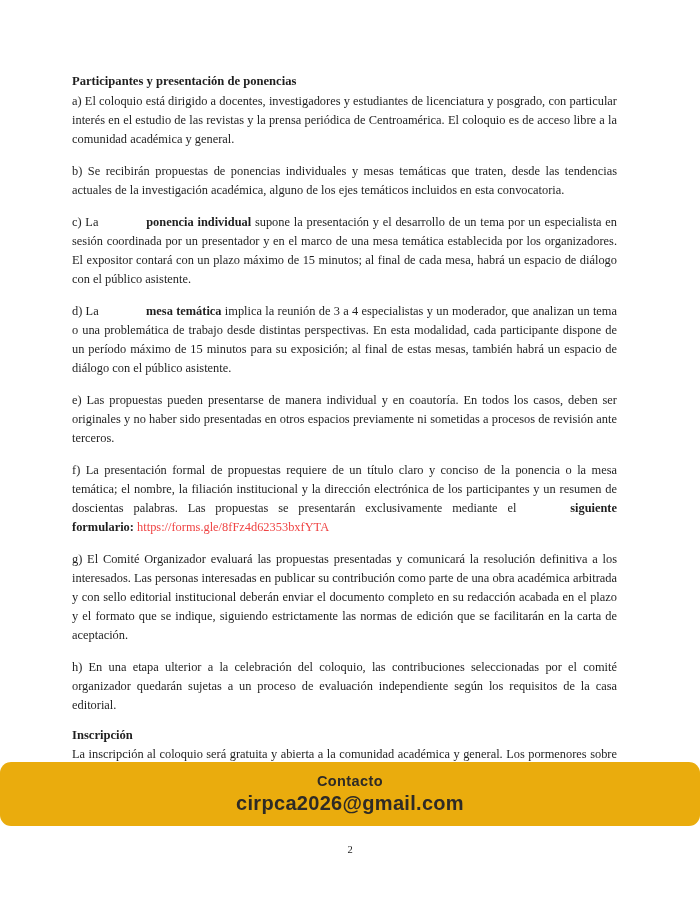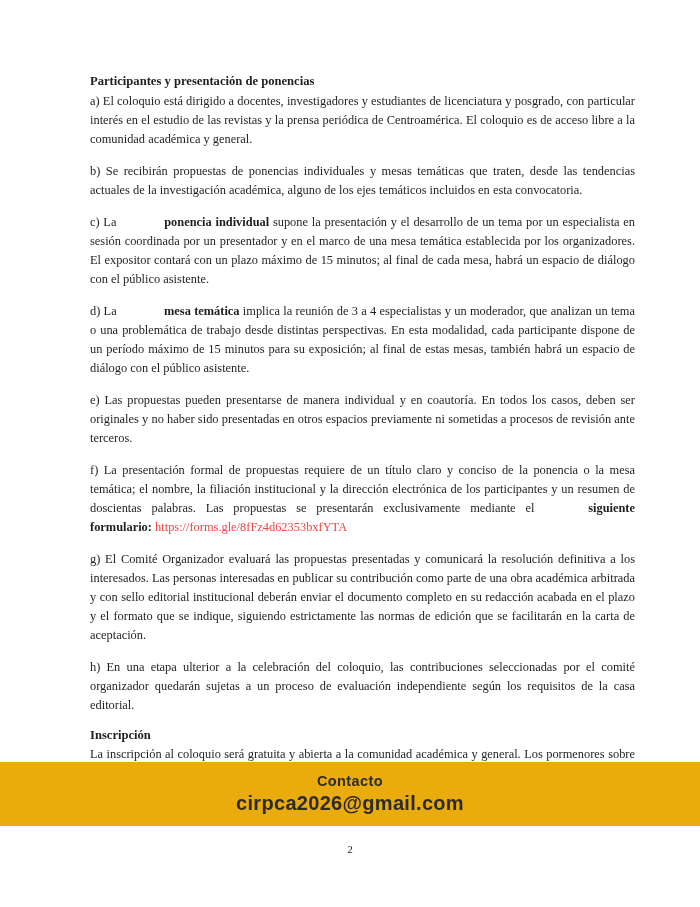--- a/index.html
+++ b/index.html
@@ -11,21 +11,21 @@
     position: relative;
     width: 700px;
     height: 907px;
     background: #ffffff;
     overflow: hidden;
     font-family: "Liberation Serif", serif;
     color: #1f1f1f;
   }
   .doc-body {
     position: absolute;
-    left: 90px;
+    left: 72px;
     top: 74px;
     width: 545px;
   }
   .doc-heading {
     font-weight: bold;
     font-size: 12.6px;
     line-height: 15.6px;
     margin: 0 0 2px 0;
   }
   .doc-heading.spaced-top {
@@ -54,20 +54,21 @@
     height: 64px;
     background: #EAAC0D;
     display: flex;
     flex-direction: column;
     align-items: center;
     justify-content: center;
     gap: 3px;
     font-family: "Liberation Sans", sans-serif;
     font-weight: bold;
     color: #2e2b26;
+    border-radius: 11px;
   }
   .contact-label {
     font-size: 14.5px;
     letter-spacing: 0.4px;
   }
   .contact-email {
     font-size: 20px;
     letter-spacing: 0.3px;
   }
   .page-number {

